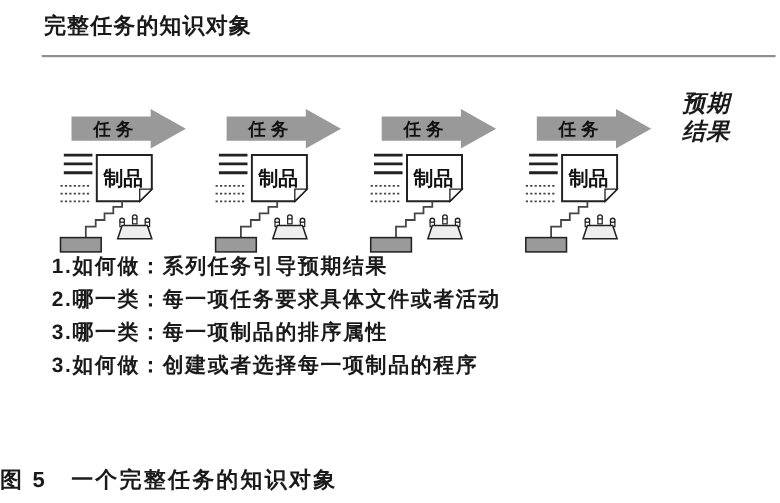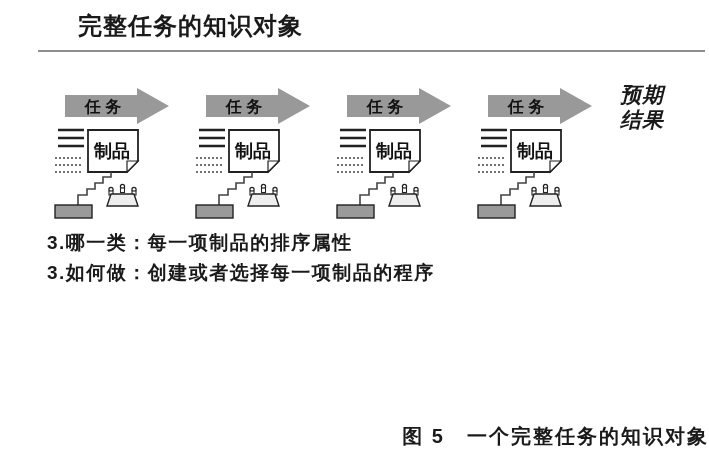--- a/index.html
+++ b/index.html
@@ -3,28 +3,28 @@
 <meta charset="utf-8">
 <style>
   html,body { margin:0; padding:0; }
   body {
     width:709px; height:457px; background:#ffffff;
     font-family:"Liberation Sans","DejaVu Sans",sans-serif;
     color:#1a1a1a; position:relative; overflow:hidden;
   }
   .title {
     position:absolute; left:40px; top:10px;
-    font-size:24px; font-weight:bold; letter-spacing:1px;margin-left:38px;
+    font-size:20px; font-weight:bold; letter-spacing:1px;
   }
   .rule {
     position:absolute; left:38px; top:50px; width:667px; height:2px;
     background:#8e8e8e;
   }
   .units-row {
-    position:absolute; left:45px; top:87px; display:flex; gap:6px;
+    position:absolute; left:45px; top:98px; display:flex; gap:6px;
   }
   .unit { width:135px; height:135px; flex:0 0 auto; }
   .unit svg { display:block; }
   .unit text {
     font-family:"Liberation Sans","DejaVu Sans",sans-serif;
     font-weight:bold; fill:#111;
   }
   .result {
     position:absolute; left:620px; top:82px;
     font-size:21px; font-weight:bold; line-height:1.2;
@@ -32,21 +32,21 @@
   }
   .klist {
     position:absolute; left:47px; top:228px; margin:0; padding:0;
     list-style:none;
   }
   .klist li {
     height:30px; line-height:30px; font-size:19px; font-weight:bold;
     letter-spacing:1.5px; white-space:nowrap;
   }
   .caption {
-    position:absolute; left:0; top:423px; width:709px; text-align:right;
+    position:absolute; left:0; top:423px; width:709px; text-align:left;
     font-size:20px; font-weight:bold; letter-spacing:2px;
   }
 </style>
 </head>
 <body>
 
 <div class="title">完整任务的知识对象</div>
 <div class="rule"></div>
 
 <div class="units-row" id="units-row">
@@ -188,17 +188,19 @@
         <polygon points="66,107 89,107 93,119 62,119" fill="#eeeeee" stroke-width="1.4"></polygon>
       </g>
     </svg>
   </div>
 </div>
 
 <div class="result">预期
 结果</div>
 
 <ul class="klist">
+  <li>1.如何做：系列任务引导预期结果</li>
+  <li>2.哪一类：每一项任务要求具体文件或者活动</li>
   <li>3.哪一类：每一项制品的排序属性</li>
   <li>3.如何做：创建或者选择每一项制品的程序</li>
 </ul>
 
 <div class="caption">图 5　一个完整任务的知识对象</div>
 
 </body></html>

